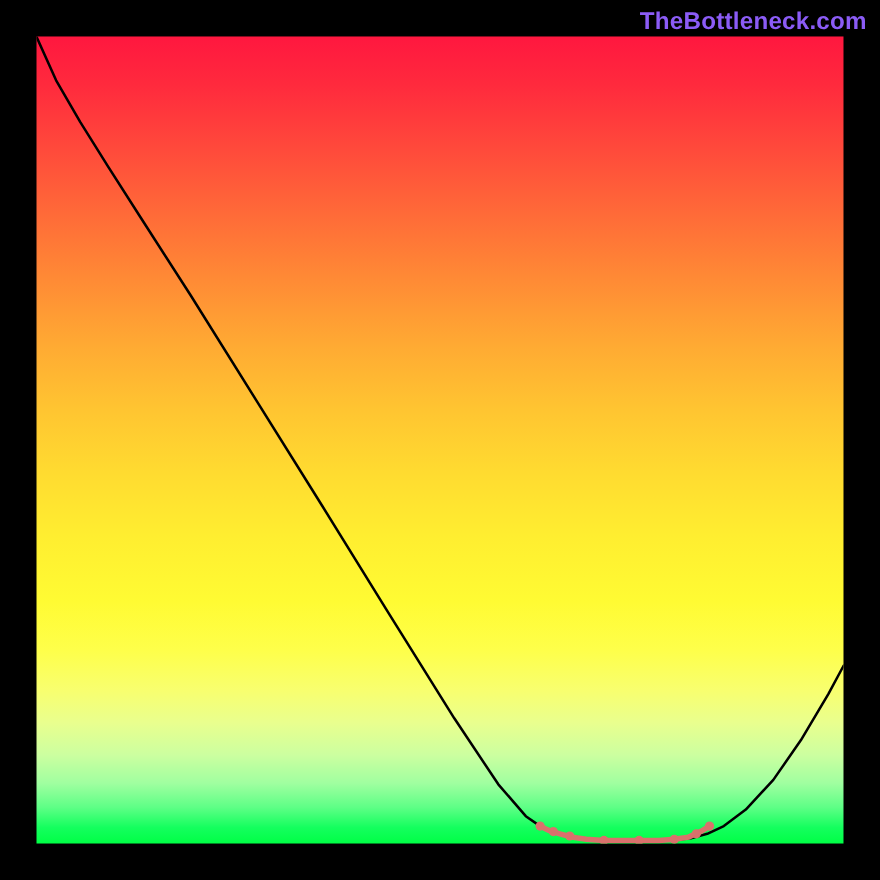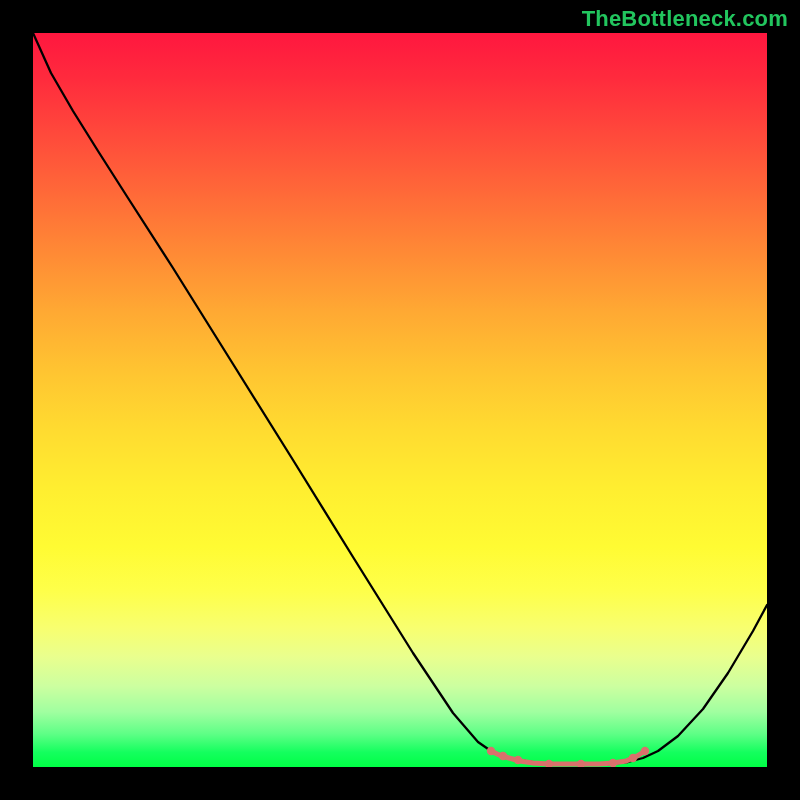--- a/index.html
+++ b/index.html
@@ -10,21 +10,21 @@
     height: 800px;
     background: #000;
   }
   .watermark {
     position: absolute;
     top: 6px;
     right: 12px;
     font-family: Arial, Helvetica, sans-serif;
     font-size: 22px;
     font-weight: bold;
-    color: #22c55e;
+    color: #8b5cf6;
     letter-spacing: 0.2px;
     z-index: 10;
   }
   .plot-area {
     position: absolute;
     left: 33px;
     top: 33px;
     width: 734px;
     height: 734px;
     overflow: hidden;

